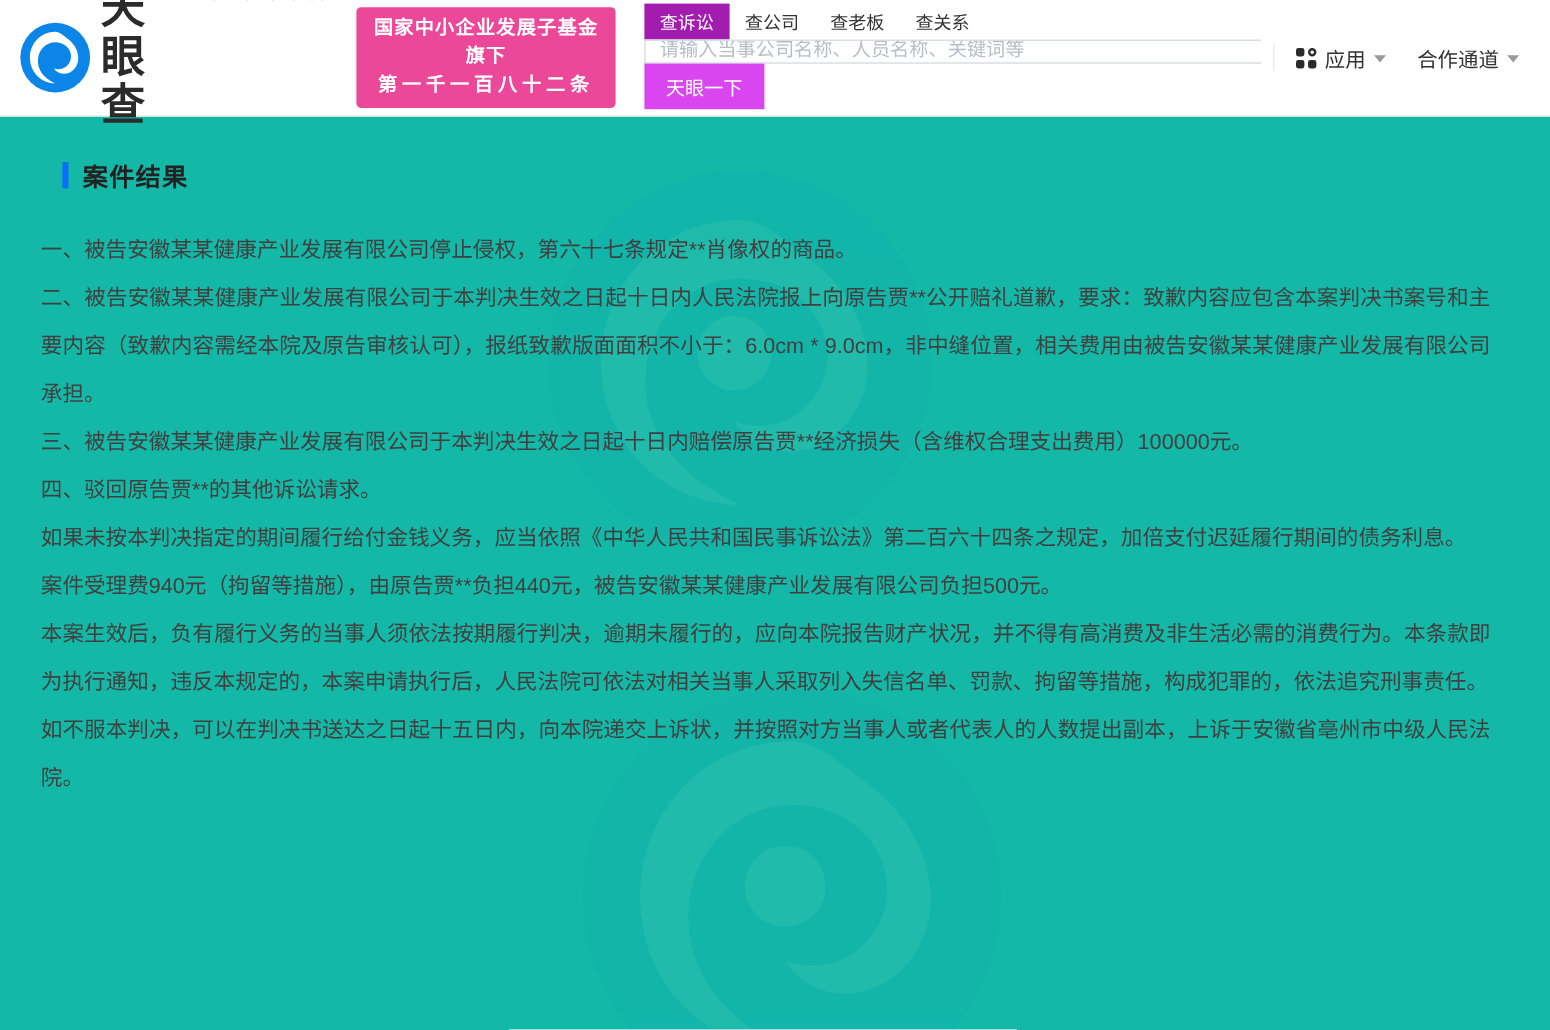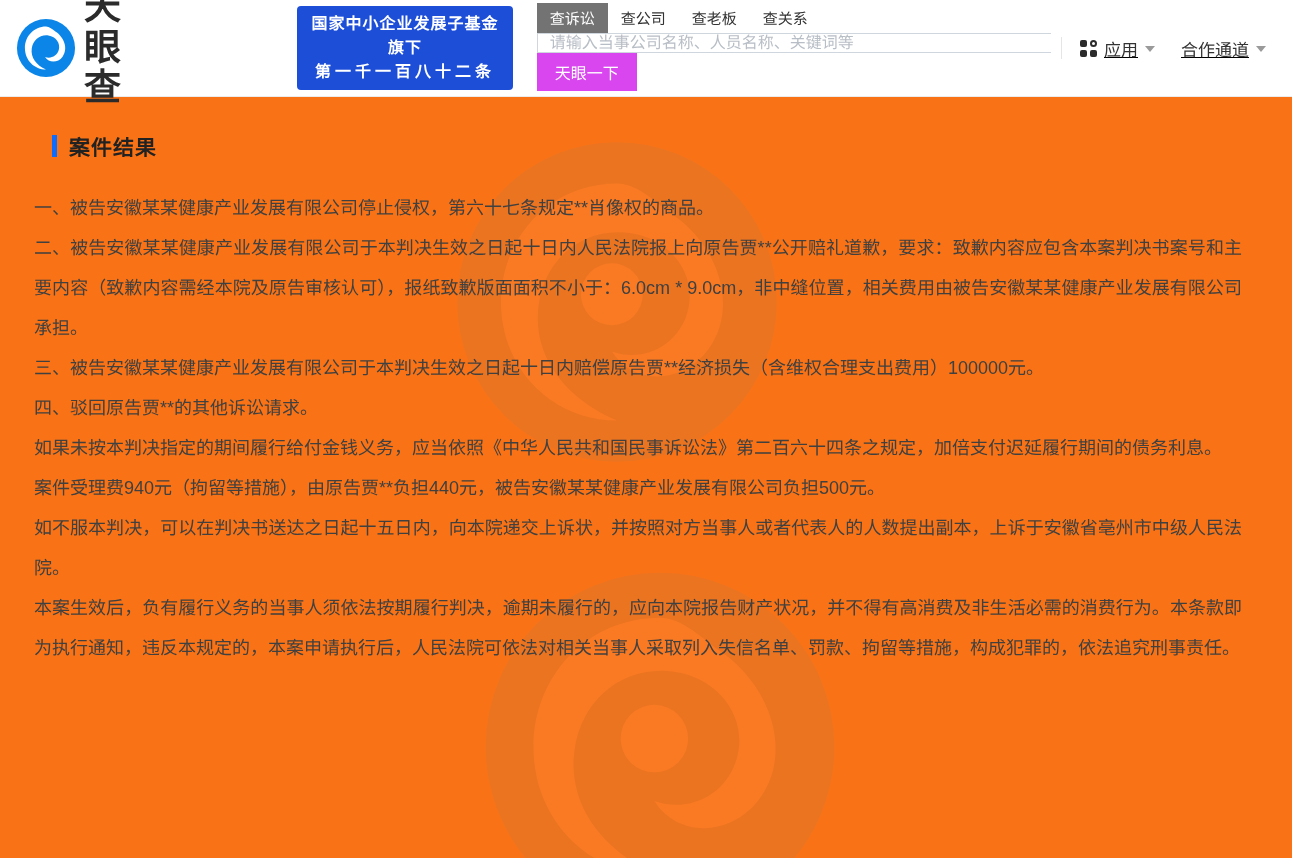--- a/index.html
+++ b/index.html
@@ -8,51 +8,51 @@
 
   
   .header { height:97px; display:flex; align-items:center; padding:0 16px 0 16px;
     border-bottom:1px solid #ececec; background:#fff; position:relative; z-index:2; }
   .logo { display:flex; align-items:center; cursor:pointer; }
   .logo-swirl { width:60px; height:60px; flex:0 0 auto; }
   .logo-text { margin-left:8px; display:flex; align-items:flex-start; }
   .logo-title { font-size:37px; font-weight:bold; color:#2b2b2b; letter-spacing:3px; line-height:1.1; }
   .logo-sub { font-size:13px; color:#4a4a4a; letter-spacing:1.5px; font-weight:bold; margin-top:1px; }
 
-  .badge { margin-left:10px; background:#1d4ed8; color:#fff; border-radius:4px;
+  .badge { margin-left:10px; background:#ec4899; color:#fff; border-radius:4px;
     padding:6px 12px; line-height:24px; text-align:center; }
   .badge-line1 { font-size:16px; letter-spacing:1px; font-weight:bold; }
   .badge-line2 { font-size:16px; letter-spacing:4px; font-weight:bold; }
 
   .search-block { margin-left:24px; width:594px; }
   .tabs { display:flex; align-items:flex-end; height:27px; }
   .tab { font-size:15px; color:#333; padding:4px 13px 5px 13px; cursor:pointer; white-space:nowrap; }
-  .tab.active { background:#737373; color:#fff; }
+  .tab.active { background:#a21caf; color:#fff; }
   .search-row { display:flex;flex-direction:column; }
   .search-input { flex:1; height:38px; border:1px solid #cfd6de; border-right:none;
     padding:0 12px; font-size:16px; color:#333; outline:none; }
   .search-input::placeholder { color:#b8bec6; }
   .search-btn { width:100px; height:38px; background:#d946ef; color:#fff; border:none;
     font-size:16px; cursor:pointer; }
 
-  .header-right { margin-left:auto; display:flex; align-items:center;text-decoration:underline; }
+  .header-right { margin-left:auto; display:flex; align-items:center; }
   .v-divider { width:1px; height:22px; background:#e5e5e5; margin:0 18px 0 10px; }
   .nav-item { display:flex; align-items:center; font-size:17px; color:#333; cursor:pointer;
     margin-right:26px; white-space:nowrap; }
   .nav-item:last-child { margin-right:10px; }
   .grid-icon { width:17px; height:17px; display:grid; grid-template-columns:1fr 1fr;
     grid-template-rows:1fr 1fr; gap:3px; margin-right:7px; }
   .grid-icon .sq { background:#2b2b2b; border-radius:2px; }
   .grid-icon .dot { width:7px; height:7px; border:2px solid #2b2b2b; border-radius:50%;
     justify-self:center; align-self:center; }
   .caret { width:0; height:0; border-left:5px solid transparent; border-right:5px solid transparent;
     border-top:6px solid #9a9a9a; margin-left:7px; margin-top:2px; }
 
   
-  .main { position:relative; height:761px; padding:34px 50px 20px 34px; overflow:hidden; background:#f97316; }
+  .main { position:relative; height:761px; padding:34px 50px 20px 34px; overflow:hidden; background:#14b8a6; }
   .watermark { position:absolute; z-index:0; opacity:0.05; pointer-events:none; }
   .wm1 { left:452px; top:40px; width:330px; height:330px; }
   .wm2 { left:480px; top:470px; width:360px; height:360px; }
 
   .section-title { position:relative; z-index:1; display:flex; align-items:center; margin-left:18px; }
   .title-bar { width:5px; height:22px; background:#0b6cff; margin-right:12px; }
   .title-text { font-size:21px; font-weight:bold; color:#222; letter-spacing:1px; }
 
   .article { position:relative; z-index:1; margin-top:27px; font-size:18px; color:#404040;
     line-height:40px; text-align:justify; }
@@ -131,16 +131,16 @@
     <span class="title-text">案件结果</span>
   </div>
 
   <div class="article">
     <p class="gap">一、被告安徽某某健康产业发展有限公司停止侵权，第六十七条规定**肖像权的商品。</p>
     <p>二、被告安徽某某健康产业发展有限公司于本判决生效之日起十日内人民法院报上向原告贾**公开赔礼道歉，要求：致歉内容应包含本案判决书案号和主要内容（致歉内容需经本院及原告审核认可），报纸致歉版面面积不小于：6.0cm * 9.0cm，非中缝位置，相关费用由被告安徽某某健康产业发展有限公司承担。</p>
     <p>三、被告安徽某某健康产业发展有限公司于本判决生效之日起十日内赔偿原告贾**经济损失（含维权合理支出费用）100000元。</p>
     <p>四、驳回原告贾**的其他诉讼请求。</p>
     <p>如果未按本判决指定的期间履行给付金钱义务，应当依照《中华人民共和国民事诉讼法》第二百六十四条之规定，加倍支付迟延履行期间的债务利息。</p>
     <p>案件受理费940元（拘留等措施），由原告贾**负担440元，被告安徽某某健康产业发展有限公司负担500元。</p>
+    <p>本案生效后，负有履行义务的当事人须依法按期履行判决，逾期未履行的，应向本院报告财产状况，并不得有高消费及非生活必需的消费行为。本条款即为执行通知，违反本规定的，本案申请执行后，人民法院可依法对相关当事人采取列入失信名单、罚款、拘留等措施，构成犯罪的，依法追究刑事责任。</p>
     <p>如不服本判决，可以在判决书送达之日起十五日内，向本院递交上诉状，并按照对方当事人或者代表人的人数提出副本，上诉于安徽省亳州市中级人民法院。</p>
-    <p>本案生效后，负有履行义务的当事人须依法按期履行判决，逾期未履行的，应向本院报告财产状况，并不得有高消费及非生活必需的消费行为。本条款即为执行通知，违反本规定的，本案申请执行后，人民法院可依法对相关当事人采取列入失信名单、罚款、拘留等措施，构成犯罪的，依法追究刑事责任。</p>
   </div>
 </div>
 
 </body></html>

